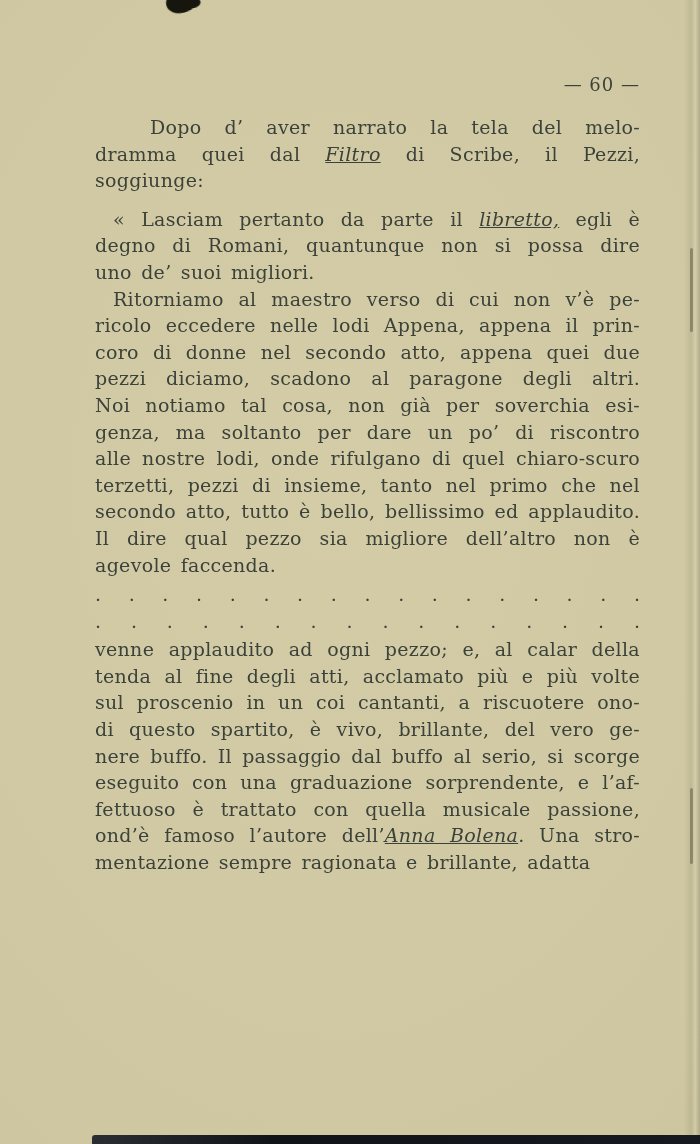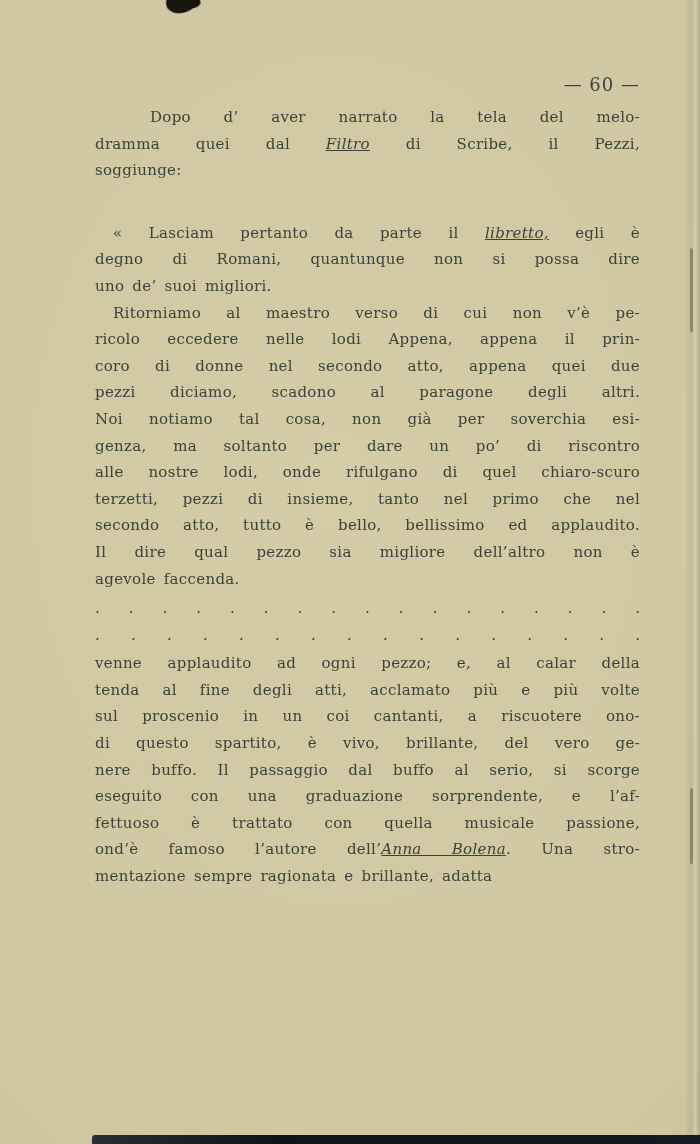--- a/index.html
+++ b/index.html
@@ -45,33 +45,33 @@
     position:absolute;left:92px;right:0;bottom:0;height:9px;
     background:linear-gradient(to right,#2a2d31 0%,#101318 30%,var(--scanbar) 100%);
     border-radius:3px 0 0 0;
   }
   .page-number{
     position:absolute;left:95px;top:74px;width:545px;
     text-align:right;color:var(--ink);
     font-size:18px;letter-spacing:1px;
   }
   .text-block{
-    position:absolute;left:95px;top:104px;width:545px;
-    color:var(--ink);font-size:15px;line-height:26.6px;
+    position:absolute;left:95px;top:114px;width:545px;
+    color:var(--ink);font-size:19px;line-height:26.6px;
     letter-spacing:0.3px;word-spacing:3px;
   }
   .line{
     text-align:justify;
     text-align-last:justify;
     white-space:normal;
   }
   .line.last{text-align-last:left;}
   .line.first{text-indent:18px;}
   .line.first-lg{text-indent:55px;}
-  .paragraph.gap{margin-top:36px;}
+  .paragraph.gap{margin-top:12px;}
   .paragraph.dots{margin:3px 0 2px 0;}
   .paragraph.dots .line{letter-spacing:0;}
   .it{font-style:italic;text-decoration:underline;}
 </style>
 </head>
 <body>
 
 <div class="page">
   <div class="ink-blot"></div>
   <div class="page-number">— 60 —</div>

